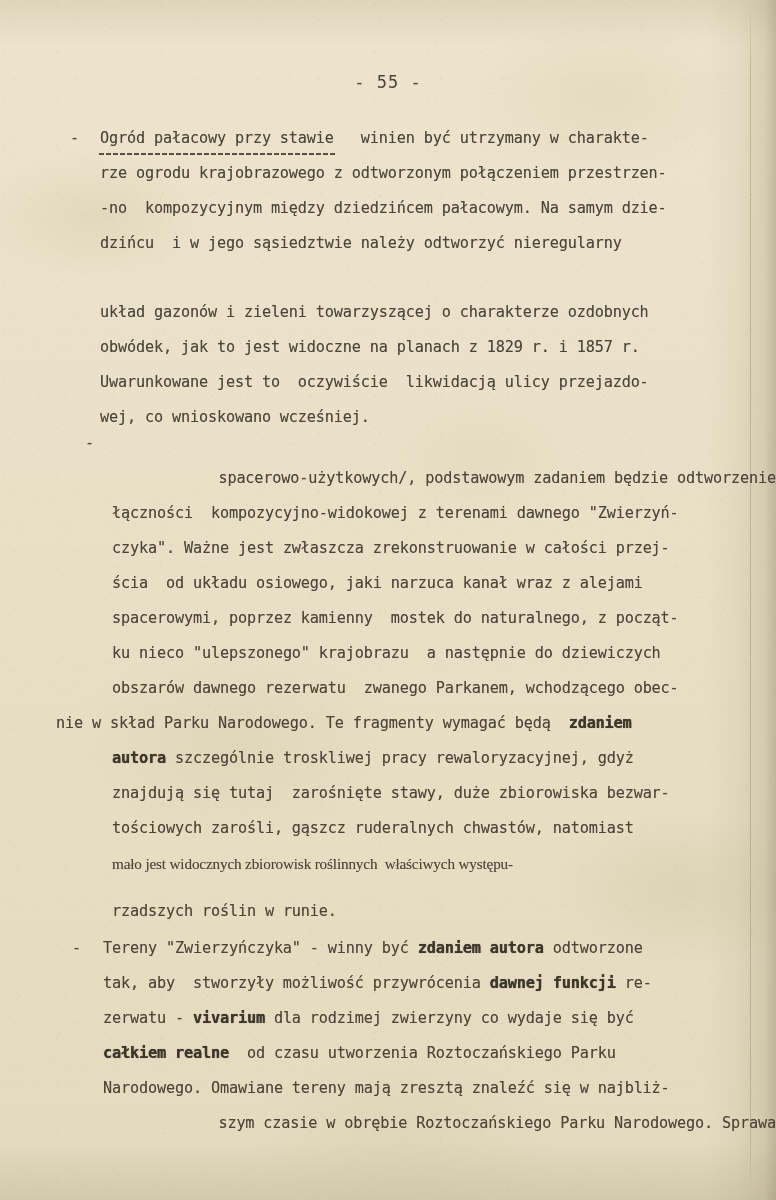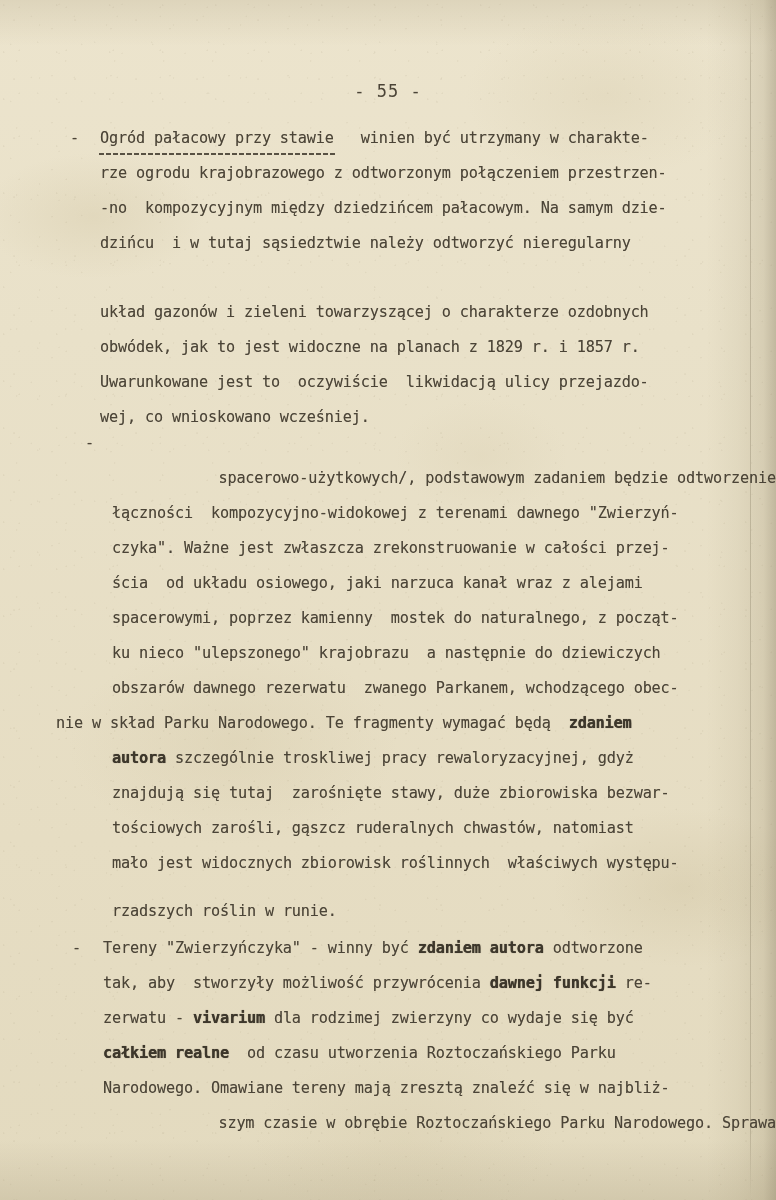--- a/index.html
+++ b/index.html
@@ -90,21 +90,21 @@
   
   #sheet {
     position: absolute;
     inset: 0;
     font-family: "DejaVu Sans Mono", "Liberation Mono", monospace;
     color: #4b4437;
   }
 
   .folio {
     position: absolute;
-    top: 81px;
+    top: 72px;
     left: 0;
     width: 776px;
     text-align: center;
     font-size: 17px;
     letter-spacing: 1px;
     color: #4b4437;
   }
 
   .para { position: absolute; left: 0; width: 776px; }
 
@@ -161,40 +161,40 @@
   <div id="edge-shade"></div>
   <div id="margin-rule"></div>
 
   <div id="sheet">
     <div class="folio">- 55 -</div>
     <div id="paras">
         <div class="para" style="top: 121px;">
           <div class="line" style="padding-left: 100px;"><span class="dash" style="left: 70px;">-</span><span><span class="ul">Ogród pałacowy przy stawie</span>   winien być utrzymany w charakte-</span></div>
           <div class="line" style="padding-left: 100px;"><span>rze ogrodu krajobrazowego z odtworzonym połączeniem przestrzen-</span></div>
           <div class="line" style="padding-left: 100px;"><span>-no  kompozycyjnym między dziedzińcem pałacowym. Na samym dzie-</span></div>
-          <div class="line" style="padding-left: 100px;"><span>dzińcu  i w tutaj sąsiedztwie należy odtworzyć nieregularny</span></div>
+          <div class="line" style="padding-left: 100px;"><span>dzińcu  i w jego sąsiedztwie należy odtworzyć nieregularny</span></div>
           <div class="line" style="padding-left: 100px; margin-top: 34px;"><span>układ gazonów i zieleni towarzyszącej o charakterze ozdobnych</span></div>
           <div class="line" style="padding-left: 100px;"><span>obwódek, jak to jest widoczne na planach z 1829 r. i 1857 r.</span></div>
           <div class="line" style="padding-left: 100px;"><span>Uwarunkowane jest to  oczywiście  likwidacją ulicy przejazdo-</span></div>
           <div class="line" style="padding-left: 100px;"><span>wej, co wnioskowano wcześniej.</span></div>
         </div>
         <div class="para" style="top: 426px;">
           <div class="line" style="padding-left: 112px;"><span class="dash" style="left: 85px;">-</span></div>
           <div class="line" style="padding-left: 112px; text-align: right;"><span>spacerowo-użytkowych/, podstawowym zadaniem będzie odtworzenie</span></div>
           <div class="line" style="padding-left: 112px;"><span>łączności  kompozycyjno-widokowej z terenami dawnego "Zwierzyń-</span></div>
           <div class="line" style="padding-left: 112px;"><span>czyka". Ważne jest zwłaszcza zrekonstruowanie w całości przej-</span></div>
           <div class="line" style="padding-left: 112px;"><span>ścia  od układu osiowego, jaki narzuca kanał wraz z alejami</span></div>
           <div class="line" style="padding-left: 112px;"><span>spacerowymi, poprzez kamienny  mostek do naturalnego, z począt-</span></div>
           <div class="line" style="padding-left: 112px;"><span>ku nieco "ulepszonego" krajobrazu  a następnie do dziewiczych</span></div>
           <div class="line" style="padding-left: 112px;"><span>obszarów dawnego rezerwatu  zwanego Parkanem, wchodzącego obec-</span></div>
           <div class="line" style="padding-left: 56px;"><span>nie w skład Parku Narodowego. Te fragmenty wymagać będą  <span class="b">zdaniem</span></span></div>
           <div class="line" style="padding-left: 112px;"><span><span class="b">autora</span> szczególnie troskliwej pracy rewaloryzacyjnej, gdyż</span></div>
           <div class="line" style="padding-left: 112px;"><span>znajdują się tutaj  zarośnięte stawy, duże zbiorowiska bezwar-</span></div>
           <div class="line" style="padding-left: 112px;"><span>tościowych zarośli, gąszcz ruderalnych chwastów, natomiast</span></div>
-          <div class="line" style="padding-left: 112px;"><span>mało jest widocznych zbiorowisk roślinnych  właściwych występu-</span></div>
+          <div class="line" style="padding-left: 112px; font-family: Liberation Serif, serif;"><span>mało jest widocznych zbiorowisk roślinnych  właściwych występu-</span></div>
           <div class="line" style="padding-left: 112px; margin-top: 13px;"><span>rzadszych roślin w runie.</span></div>
         </div>
         <div class="para" style="top: 931px;">
           <div class="line" style="padding-left: 103px;"><span class="dash" style="left: 72px;">-</span><span>Tereny "Zwierzyńczyka" - winny być <span class="b">zdaniem</span> <span class="b">autora</span> odtworzone</span></div>
           <div class="line" style="padding-left: 103px;"><span>tak, aby  stworzyły możliwość przywrócenia <span class="b">dawnej</span> <span class="b">funkcji</span> re-</span></div>
           <div class="line" style="padding-left: 103px;"><span>zerwatu - <span class="b">vivarium</span> dla rodzimej zwierzyny co wydaje się być</span></div>
           <div class="line" style="padding-left: 103px;"><span><span class="b">całkiem realne</span>  od czasu utworzenia Roztoczańskiego Parku</span></div>
           <div class="line" style="padding-left: 103px;"><span>Narodowego. Omawiane tereny mają zresztą znaleźć się w najbliż-</span></div>
           <div class="line" style="padding-left: 103px; text-align: right;"><span>szym czasie w obrębie Roztoczańskiego Parku Narodowego. Sprawa</span></div>
         </div>

